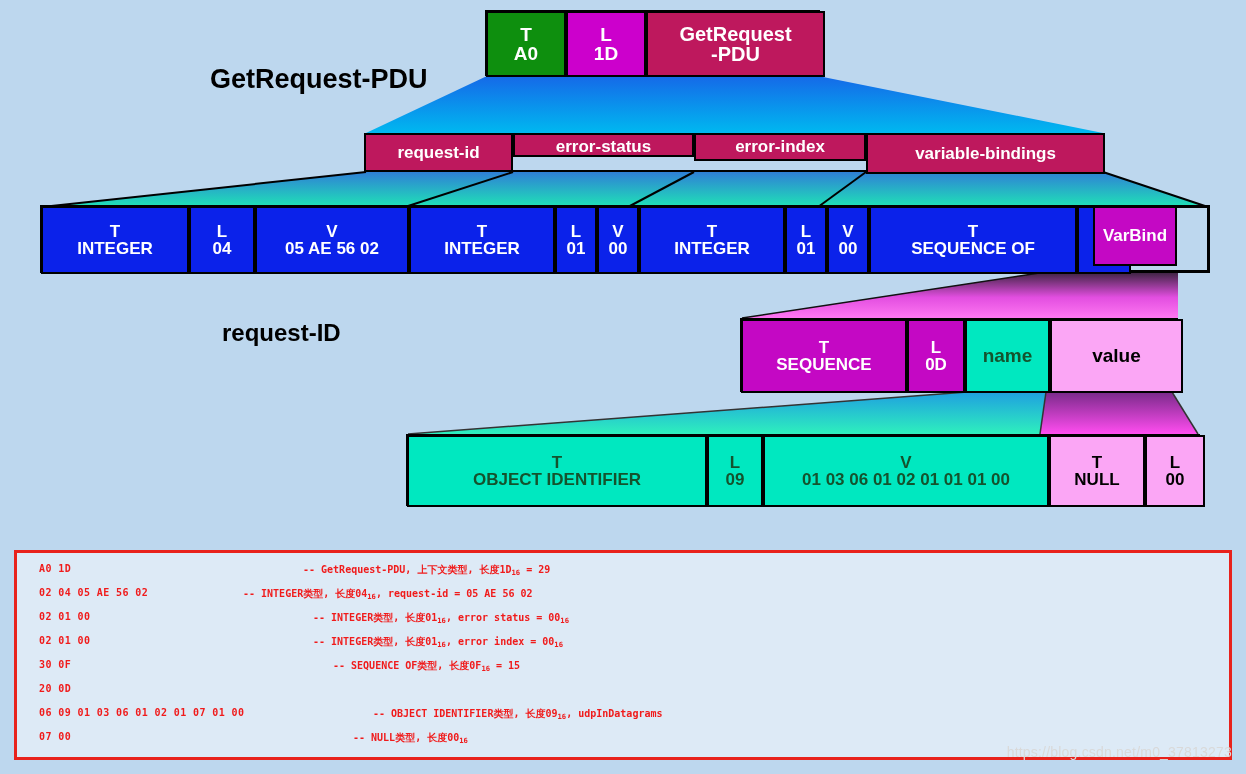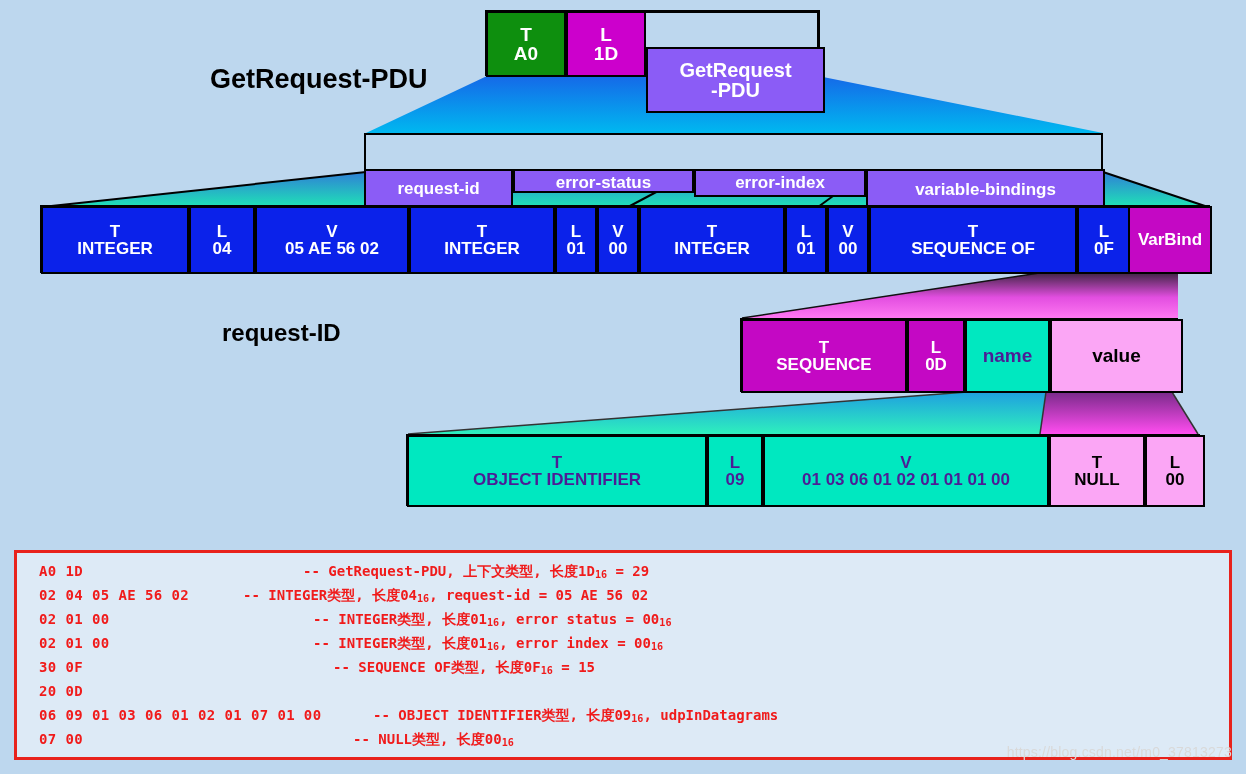--- a/index.html
+++ b/index.html
@@ -19,25 +19,25 @@
     border:2px solid #000;
     display:flex; flex-direction:column;
     align-items:center; justify-content:center;
     line-height:1.02;
     overflow:hidden;
   }
   .cell .t { font-weight:bold; }
   .cell .b { font-weight:bold; }
 
   .c-blue   { background:#0b22ea; color:#fff; }
-  .c-blue2  { background:#8b5cf6; color:#fff;margin-top:36px; }
+  .c-blue2  { background:#be185d; color:#fff; }
   .c-green  { background:#0e8f0e; color:#fff; }
   .c-mag    { background:#cc00cc; color:#fff; }
   .c-magd   { background:#c408c4; color:#fff; }
-  .c-cyan   { background:#00e8c0; color:#4c1d95; }
+  .c-cyan   { background:#00e8c0; color:#14532d; }
   .c-pink   { background:#fba6f5; color:#000; }
 
   
   .rowbox { position:absolute; border:3px solid #000; }
 
   
   .conn { position:absolute; }
 
   
   .label {
@@ -56,21 +56,21 @@
     border:3px solid #e8221c;
     background:#ddeaf6;
     padding:10px 0 0 0;
   }
   .nline {
     position:relative;
     height:24px;
     color:#f01b1b;
     font-family:"DejaVu Sans Mono","Liberation Mono",monospace;
     font-weight:bold;
-    font-size:14px;
+    font-size:10px;
     white-space:nowrap;
   }
   .nhex { position:absolute; left:22px; top:0; letter-spacing:0.4px; }
   .ncom { position:absolute; top:0; }
   sub { font-size:0.72em; vertical-align:-0.22em; }
 
   #watermark {
     position:absolute; right:14px; bottom:14px;
     color:#d9d9d9; font-size:14px;
     font-family:"Liberation Sans", sans-serif;
@@ -209,21 +209,21 @@
     </div>
 
     <div class="cell c-blue" style="left:826px; top:-2px; width:208px; height:68px; font-size:17px;">
       <span class="t">T</span>
       <span class="b">SEQUENCE OF</span>
     </div>
     <div class="cell c-blue" style="left:1034px; top:-2px; width:54px; height:68px; font-size:17px;">
       <span class="t">L</span>
       <span class="b">0F</span>
     </div>
-    <div class="cell c-magd" style="left:1085px; top:-2px; width:84px; height:68px; font-size:17px;">
+    <div class="cell c-magd" style="left:1050px; top:-2px; width:84px; height:60px; font-size:17px;">
       <span class="b">VarBind</span>
     </div>
   </div>
 
   <div class="label" style="left:222px; top:283px; font-size:24px;">request-ID</div>
 
   <div class="rowbox" style="left:740px; top:318px; width:438px; height:74px;">
     <div class="cell c-magd" style="left:-2px;  top:-2px; width:166px; height:74px; font-size:17px;">
       <span class="t">T</span>
       <span class="b">SEQUENCE</span>

